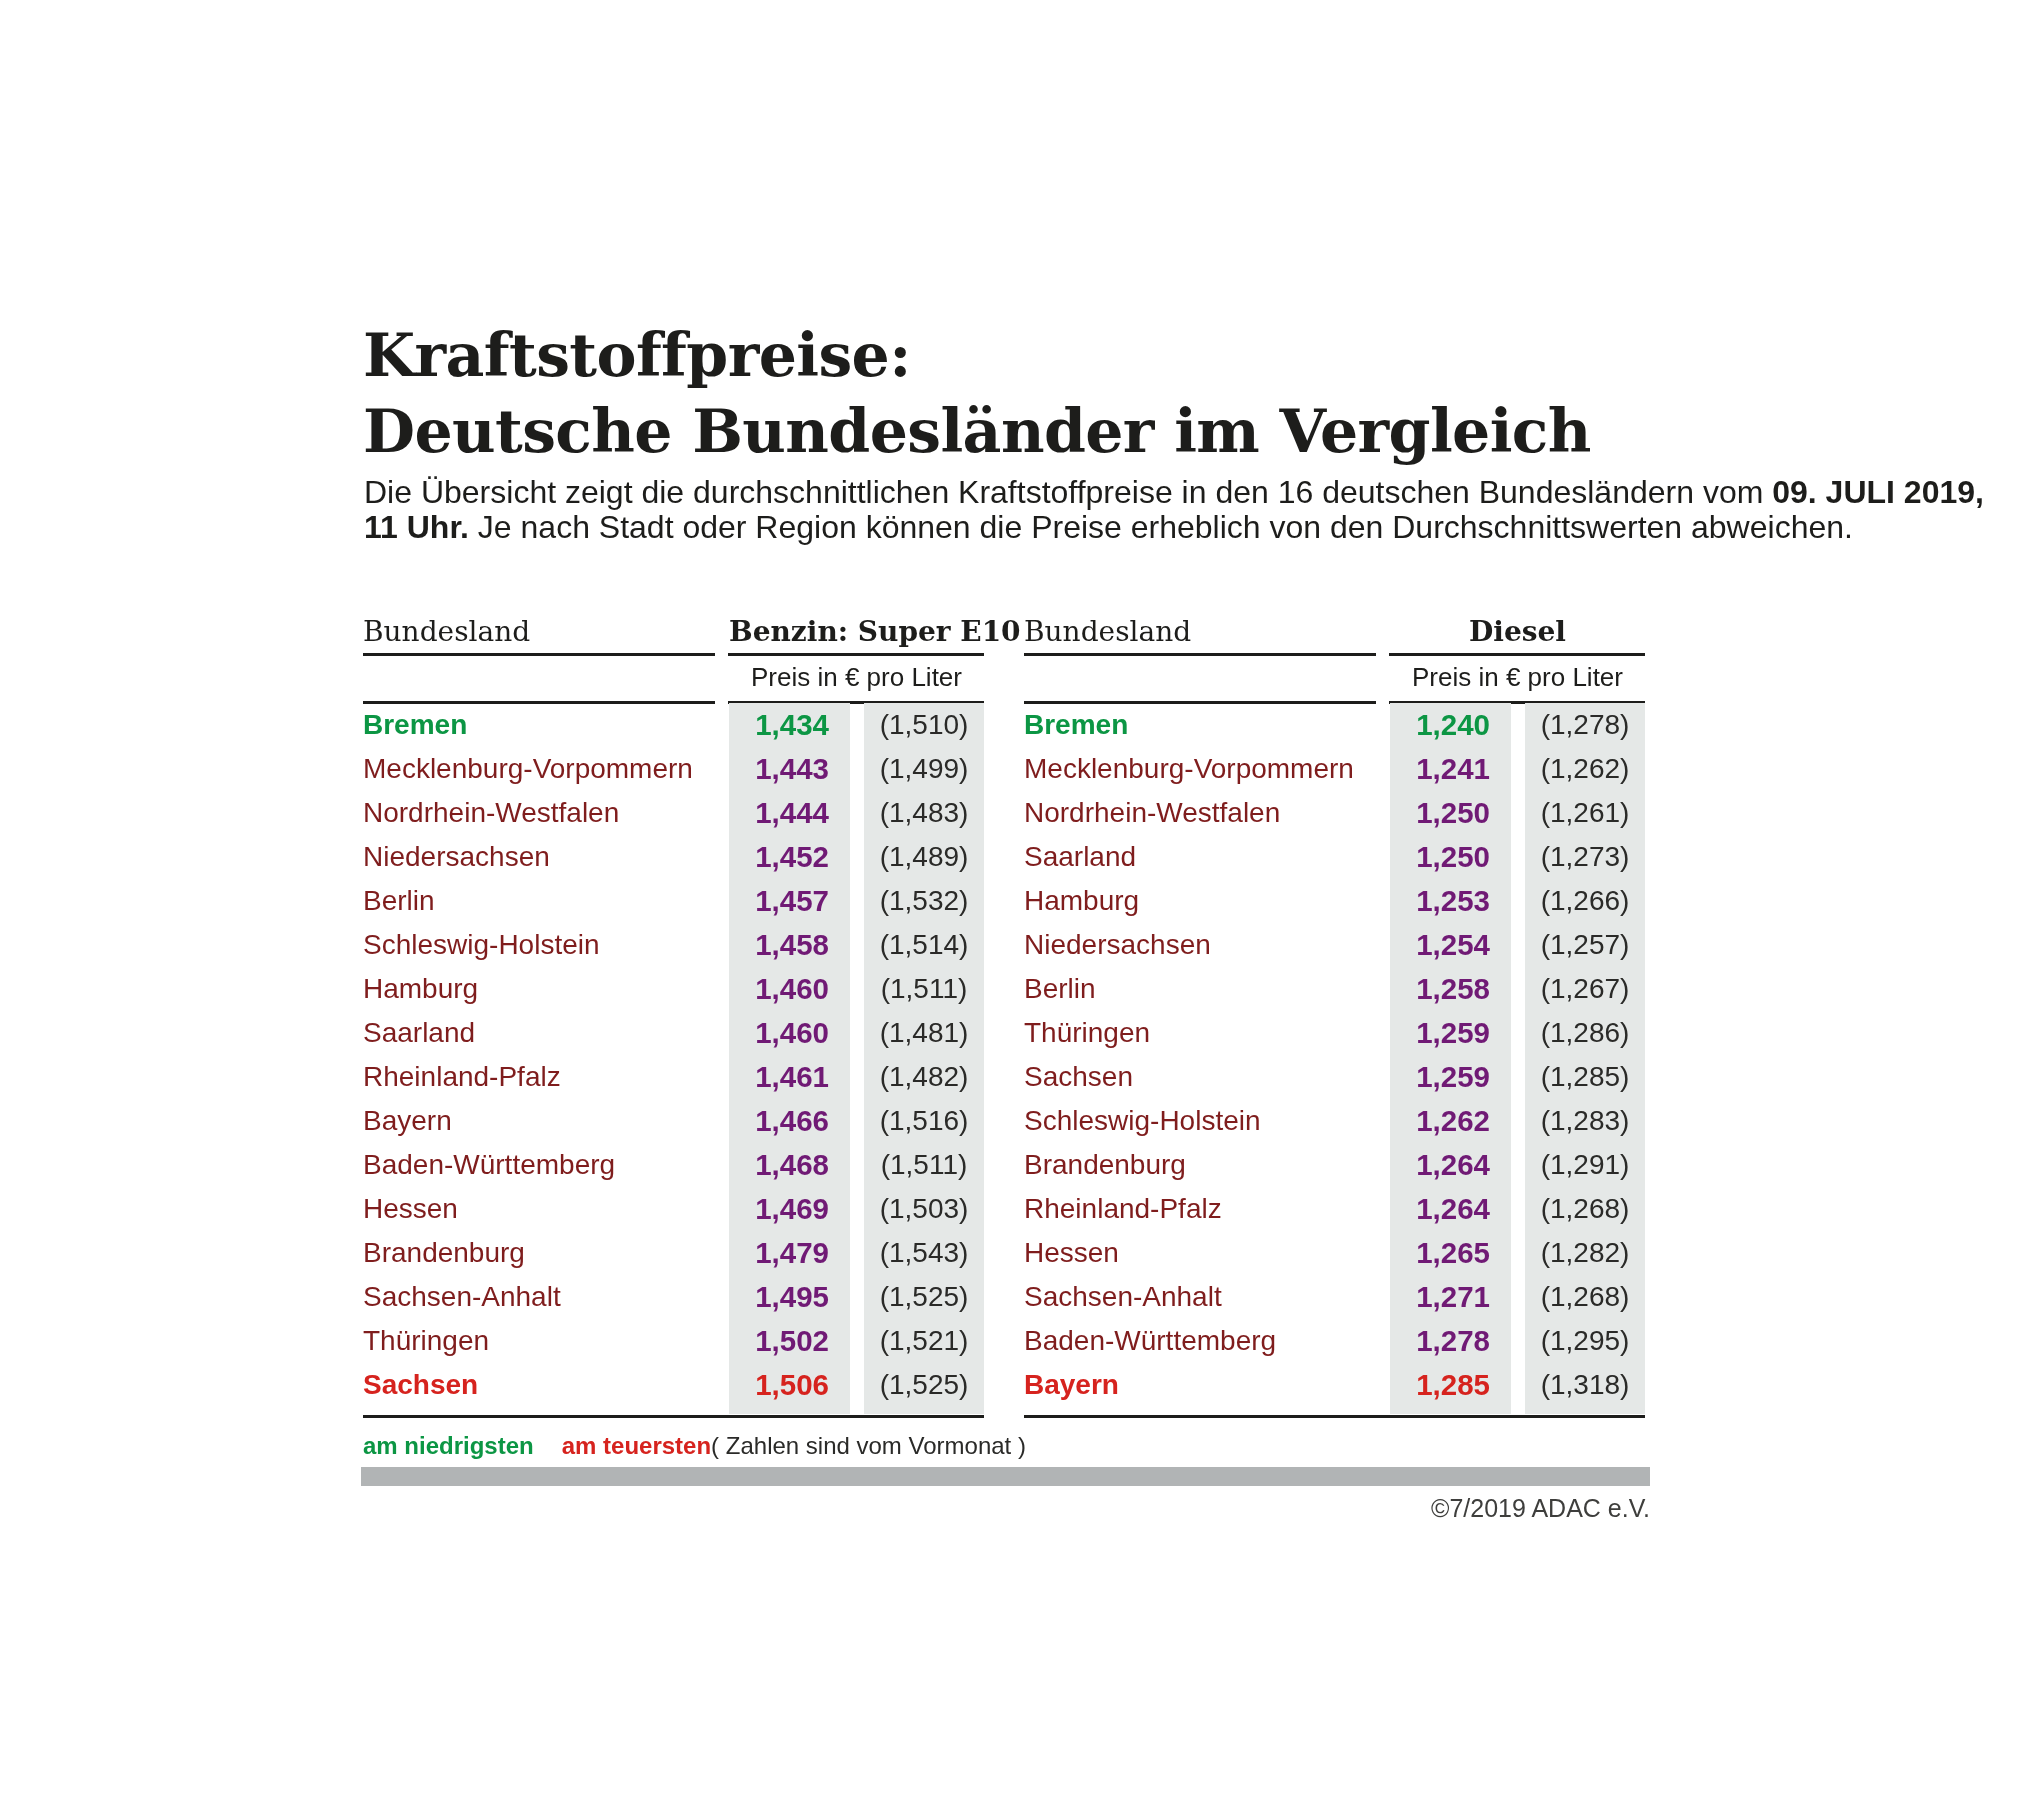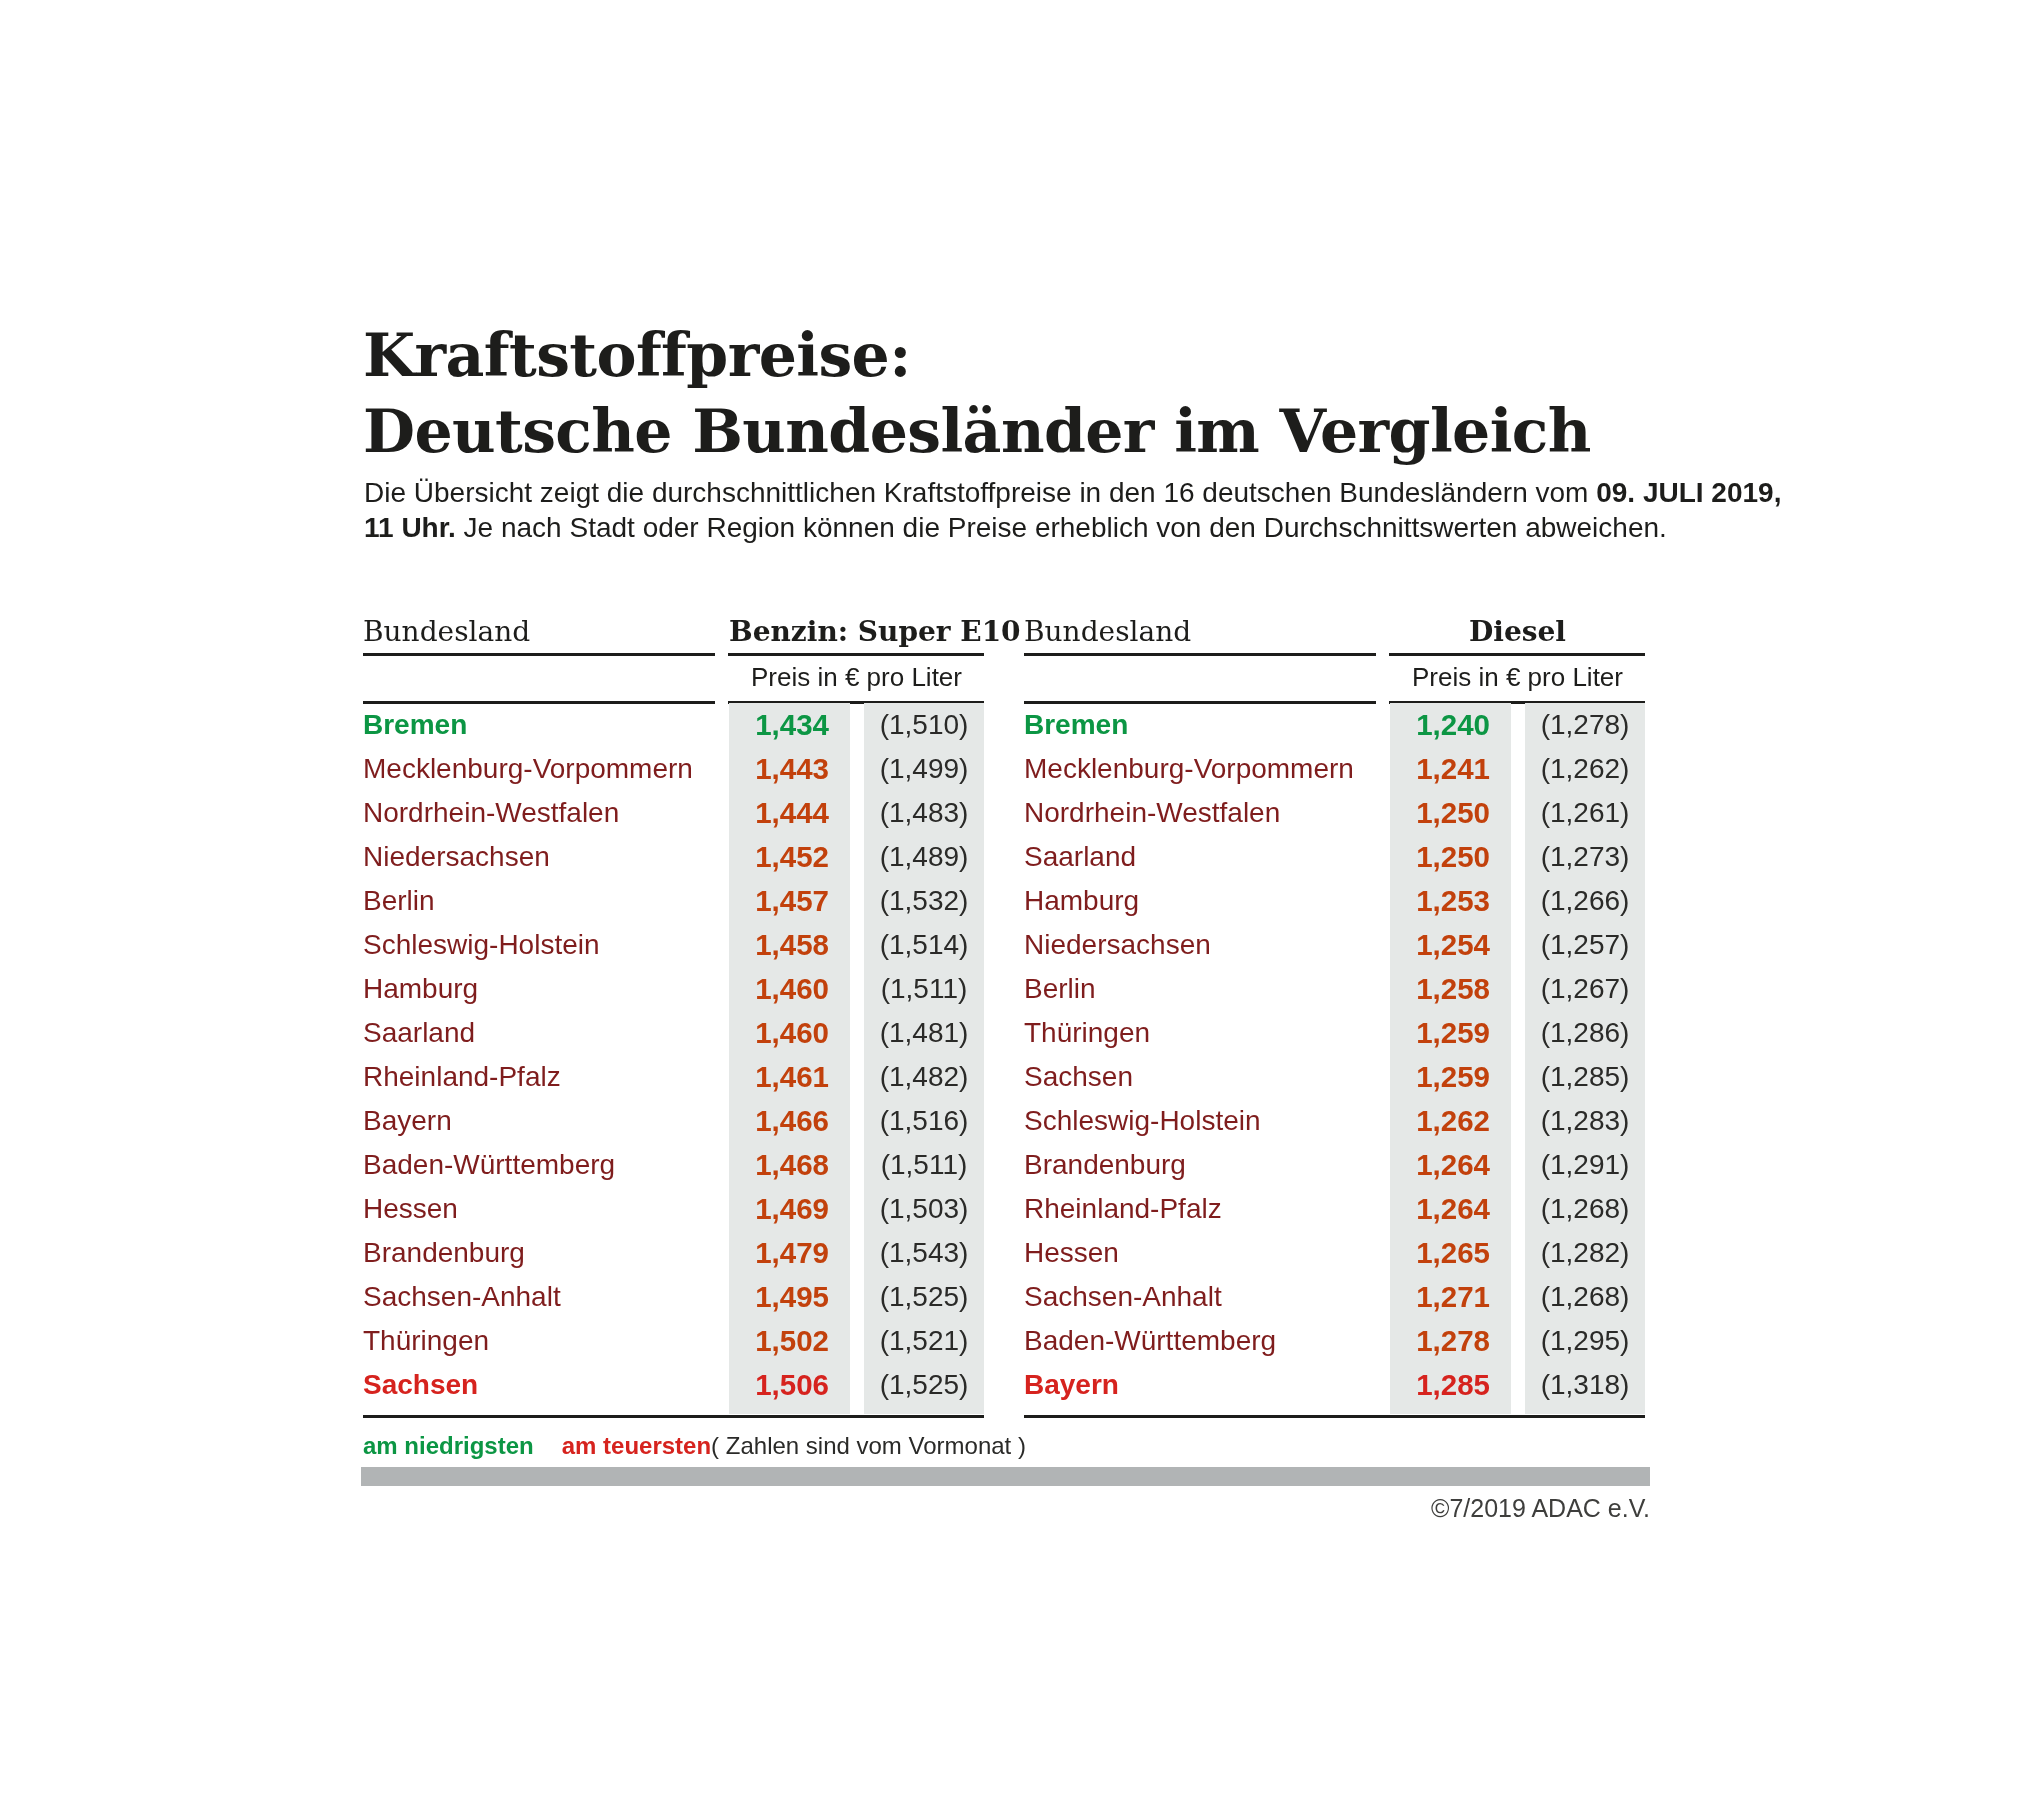--- a/index.html
+++ b/index.html
@@ -19,21 +19,21 @@
     --rule:#1d1d1b;
   }
   .title{
     position:absolute;left:363px;top:317px;
     font-family:"DejaVu Serif","Liberation Serif",serif;
     font-weight:700;font-size:60px;line-height:76px;
     letter-spacing:-0.6px;white-space:nowrap;
   }
   .intro{
     position:absolute;left:364px;top:475px;
-    font-size:28px;line-height:35px;white-space:nowrap;
+    font-size:32px;line-height:35px;white-space:nowrap;
   }
   .intro b{font-weight:700;}
   .table{position:absolute;top:615px;width:621px;height:803px;}
   .t-benzin{left:363px;}
   .t-diesel{left:1024px;}
   .thead-land{
     position:absolute;left:0;top:0;
     font-family:"DejaVu Serif","Liberation Serif",serif;
     font-weight:400;font-size:28px;line-height:33px;white-space:nowrap;
   }
@@ -52,21 +52,21 @@
     position:absolute;left:366px;top:46px;width:255px;
     font-size:26px;line-height:33px;text-align:center;white-space:nowrap;
   }
   .colbg{position:absolute;top:88px;height:711px;background:var(--colbg);}
   .col1bg{left:366px;width:121px;}
   .col2bg{left:501px;width:120px;}
   .rows{position:absolute;left:0;top:88px;width:621px;}
   .row{position:relative;height:44px;}
   .row span{position:absolute;line-height:44px;white-space:nowrap;}
   .land{left:0;font-size:28px;font-weight:400;color:#7f1d1d;}
-  .price{left:366px;width:100px;text-align:right;font-size:29.5px;font-weight:700;color:#c2410c;}
+  .price{left:366px;width:100px;text-align:right;font-size:29.5px;font-weight:700;color:#701a75;}
   .prev{left:501px;width:120px;text-align:center;font-size:28px;font-weight:400;color:#2a2a28;}
   .row.hl-lowest .land,.row.hl-lowest .price{color:var(--green);font-weight:700;}
   .row.hl-highest .land,.row.hl-highest .price{color:var(--red);font-weight:700;}
   .rulebottom{top:800px;left:0;width:621px;height:2.5px;}
   .legend{
     position:absolute;left:363px;top:1432px;
     font-size:24px;line-height:28px;white-space:nowrap;
   }
   .legend span{display:inline-block;}
   .lg-low{color:var(--green);font-weight:700;margin-right:28px;}

